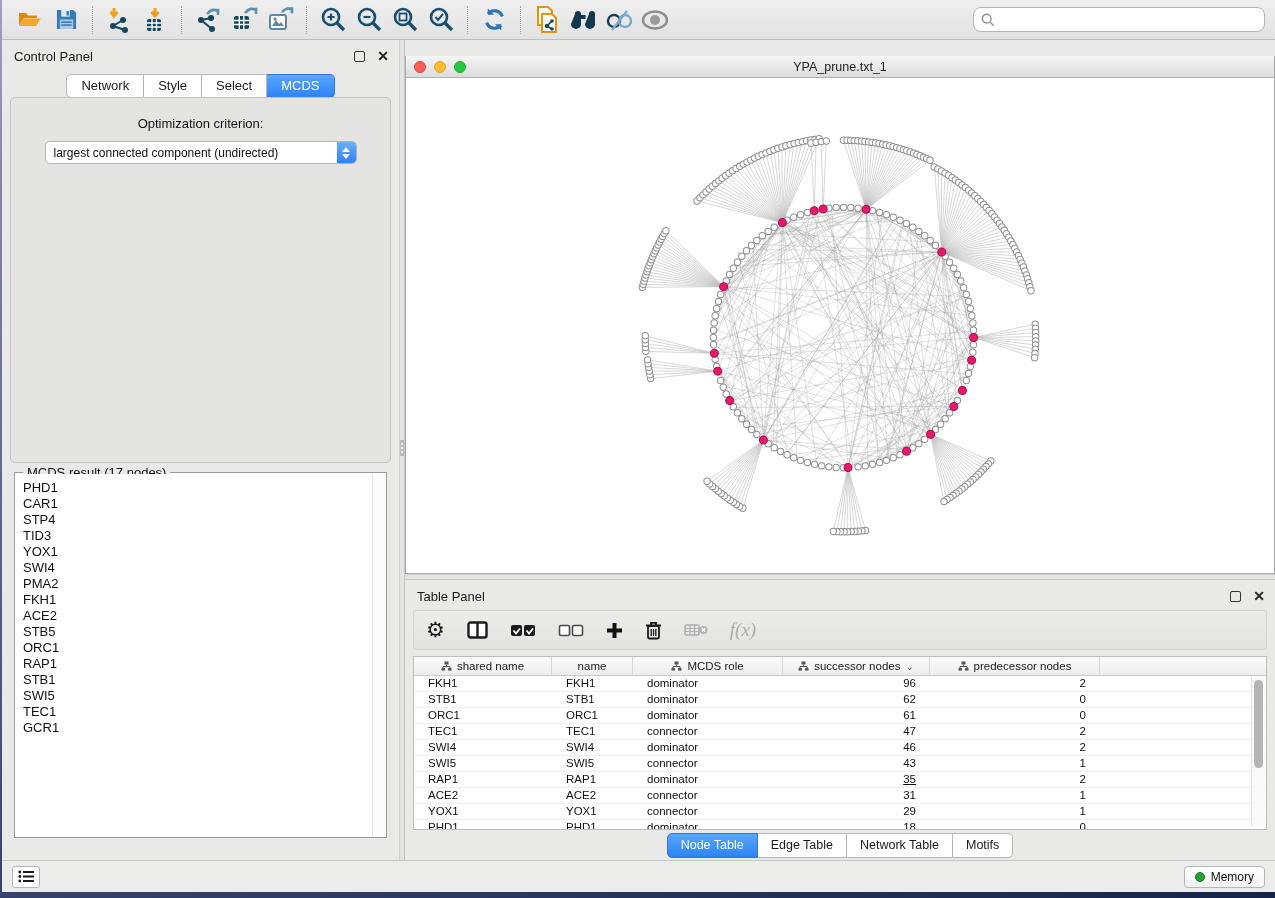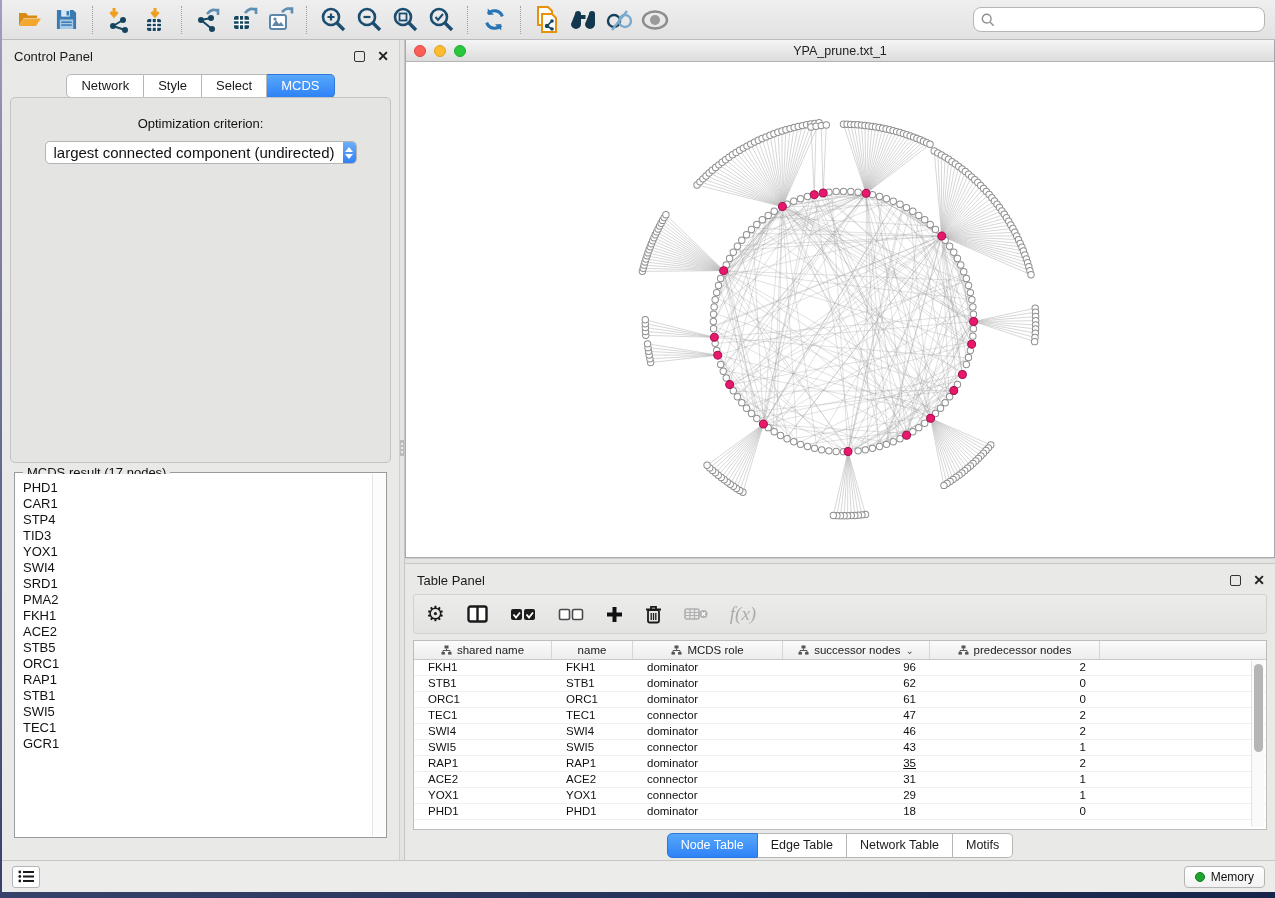--- a/index.html
+++ b/index.html
@@ -31,37 +31,37 @@
   .mini-close{font-size:14px;font-weight:bold;color:#222;line-height:11px;}
   .ctabs{display:flex;justify-content:center;margin-top:6px;height:24px;}
   .ctab{font-size:13px;padding:3px 14px 4px;background:#fff;border:1px solid #b7b7b7;border-left:none;color:#1a1a1a;}
   .ctab:first-child{border-left:1px solid #b7b7b7;border-radius:5px 0 0 5px;}
   .ctab:last-child{border-radius:0 5px 5px 0;}
   .ctab.active{background:linear-gradient(#58a8fb,#2e82f7);border-color:#2e78dd;color:#fff;}
   .cbox{margin:-1px 8px 0 8px;height:366px;background:#e4e4e2;border:1px solid #c3c3c2;border-radius:5px;
     display:flex;flex-direction:column;align-items:center;padding-top:18px;flex:0 0 auto;}
   .optlabel{font-size:13px;color:#111;margin-bottom:10px;}
   .select{width:312px;height:23px;background:#fff;border:1px solid #b4b4b4;border-radius:5px;display:flex;align-items:center;overflow:hidden;}
-  .select .val{flex:1;font-size:15px;padding:0 8px;color:#111;white-space:nowrap;}
+  .select .val{flex:1;font-size:12px;padding:0 8px;color:#111;white-space:nowrap;}
   .stepper{width:19px;height:23px;background:linear-gradient(#6db1fc,#2f7ef5);display:flex;flex-direction:column;
     align-items:center;justify-content:center;gap:2px;border-radius:0 4px 4px 0;}
   .stepper .up{width:0;height:0;border-left:4px solid transparent;border-right:4px solid transparent;border-bottom:5px solid #fff;}
   .stepper .dn{width:0;height:0;border-left:4px solid transparent;border-right:4px solid transparent;border-top:5px solid #fff;}
   .btnrow{display:flex;gap:14px;margin-top:13px;}
   .pbtn{font-size:13px;color:#111;background:linear-gradient(#ffffff,#f3f3f3);border:1px solid #ababab;border-radius:5px;
     padding:3px 15px 4px;min-width:92px;text-align:center;}
   .pbtn.focus{box-shadow:0 0 0 3px rgba(102,162,245,.6);border-color:#6aa4ef;}
   .resultgroup{margin:9px 12px 18px 12px;flex:1;border:1px solid #9a9a9a;position:relative;background:#fff;min-height:0;}
   .resultgroup .legend{position:absolute;top:-8px;left:8px;background:#e9e9e8;padding:0 4px;font-size:13px;color:#111;}
   .resultlist{position:absolute;inset:1px 14px 1px 1px;background:#fff;overflow:hidden;padding:6px 6px 0 7px;}
   .resultlist .item{font-size:13px;line-height:16px;color:#111;}
   .vsb{position:absolute;top:1px;bottom:1px;right:1px;width:13px;background:#fcfcfc;border-left:1px solid #e4e4e4;}
 
   
-  .rightcol{flex:1;display:flex;flex-direction:column;min-width:0;}
+  .rightcol{flex:1;display:flex;flex-direction:column;min-width:0;margin-top:16px;}
   .netwin{height:518px;flex:0 0 auto;display:flex;flex-direction:column;border:1px solid #a9a9a9;border-top:none;}
   .net-titlebar{height:22px;background:linear-gradient(#f5f5f5,#dcdcdc);border-bottom:1px solid #b3b3b3;
     display:flex;align-items:center;padding:0 8px;position:relative;}
   .tl{width:12px;height:12px;border-radius:50%;margin-right:8px;flex:0 0 auto;}
   .tl.red{background:#fb5f57;border:1px solid #e0443e;}
   .tl.yellow{background:#fdbc2e;border:1px solid #dfa023;}
   .tl.green{background:#29c83f;border:1px solid #1dad30;}
   .net-title{position:absolute;left:0;right:0;text-align:center;font-size:12.5px;color:#222;}
   .net-canvas{flex:1;background:#fff;position:relative;overflow:hidden;}
   .net-canvas svg{position:absolute;inset:0;}
@@ -265,21 +265,20 @@
       </div>
       <div class="resultgroup">
         <span class="legend">MCDS result (17 nodes)</span>
         <div class="resultlist" id="resultlist">
             <div class="item">PHD1</div>
             <div class="item">CAR1</div>
             <div class="item">STP4</div>
             <div class="item">TID3</div>
             <div class="item">YOX1</div>
             <div class="item">SWI4</div>
-            <div class="item">SRD1</div>
             <div class="item">PMA2</div>
             <div class="item">FKH1</div>
             <div class="item">ACE2</div>
             <div class="item">STB5</div>
             <div class="item">ORC1</div>
             <div class="item">RAP1</div>
             <div class="item">STB1</div>
             <div class="item">SWI5</div>
             <div class="item">TEC1</div>
             <div class="item">GCR1</div>

